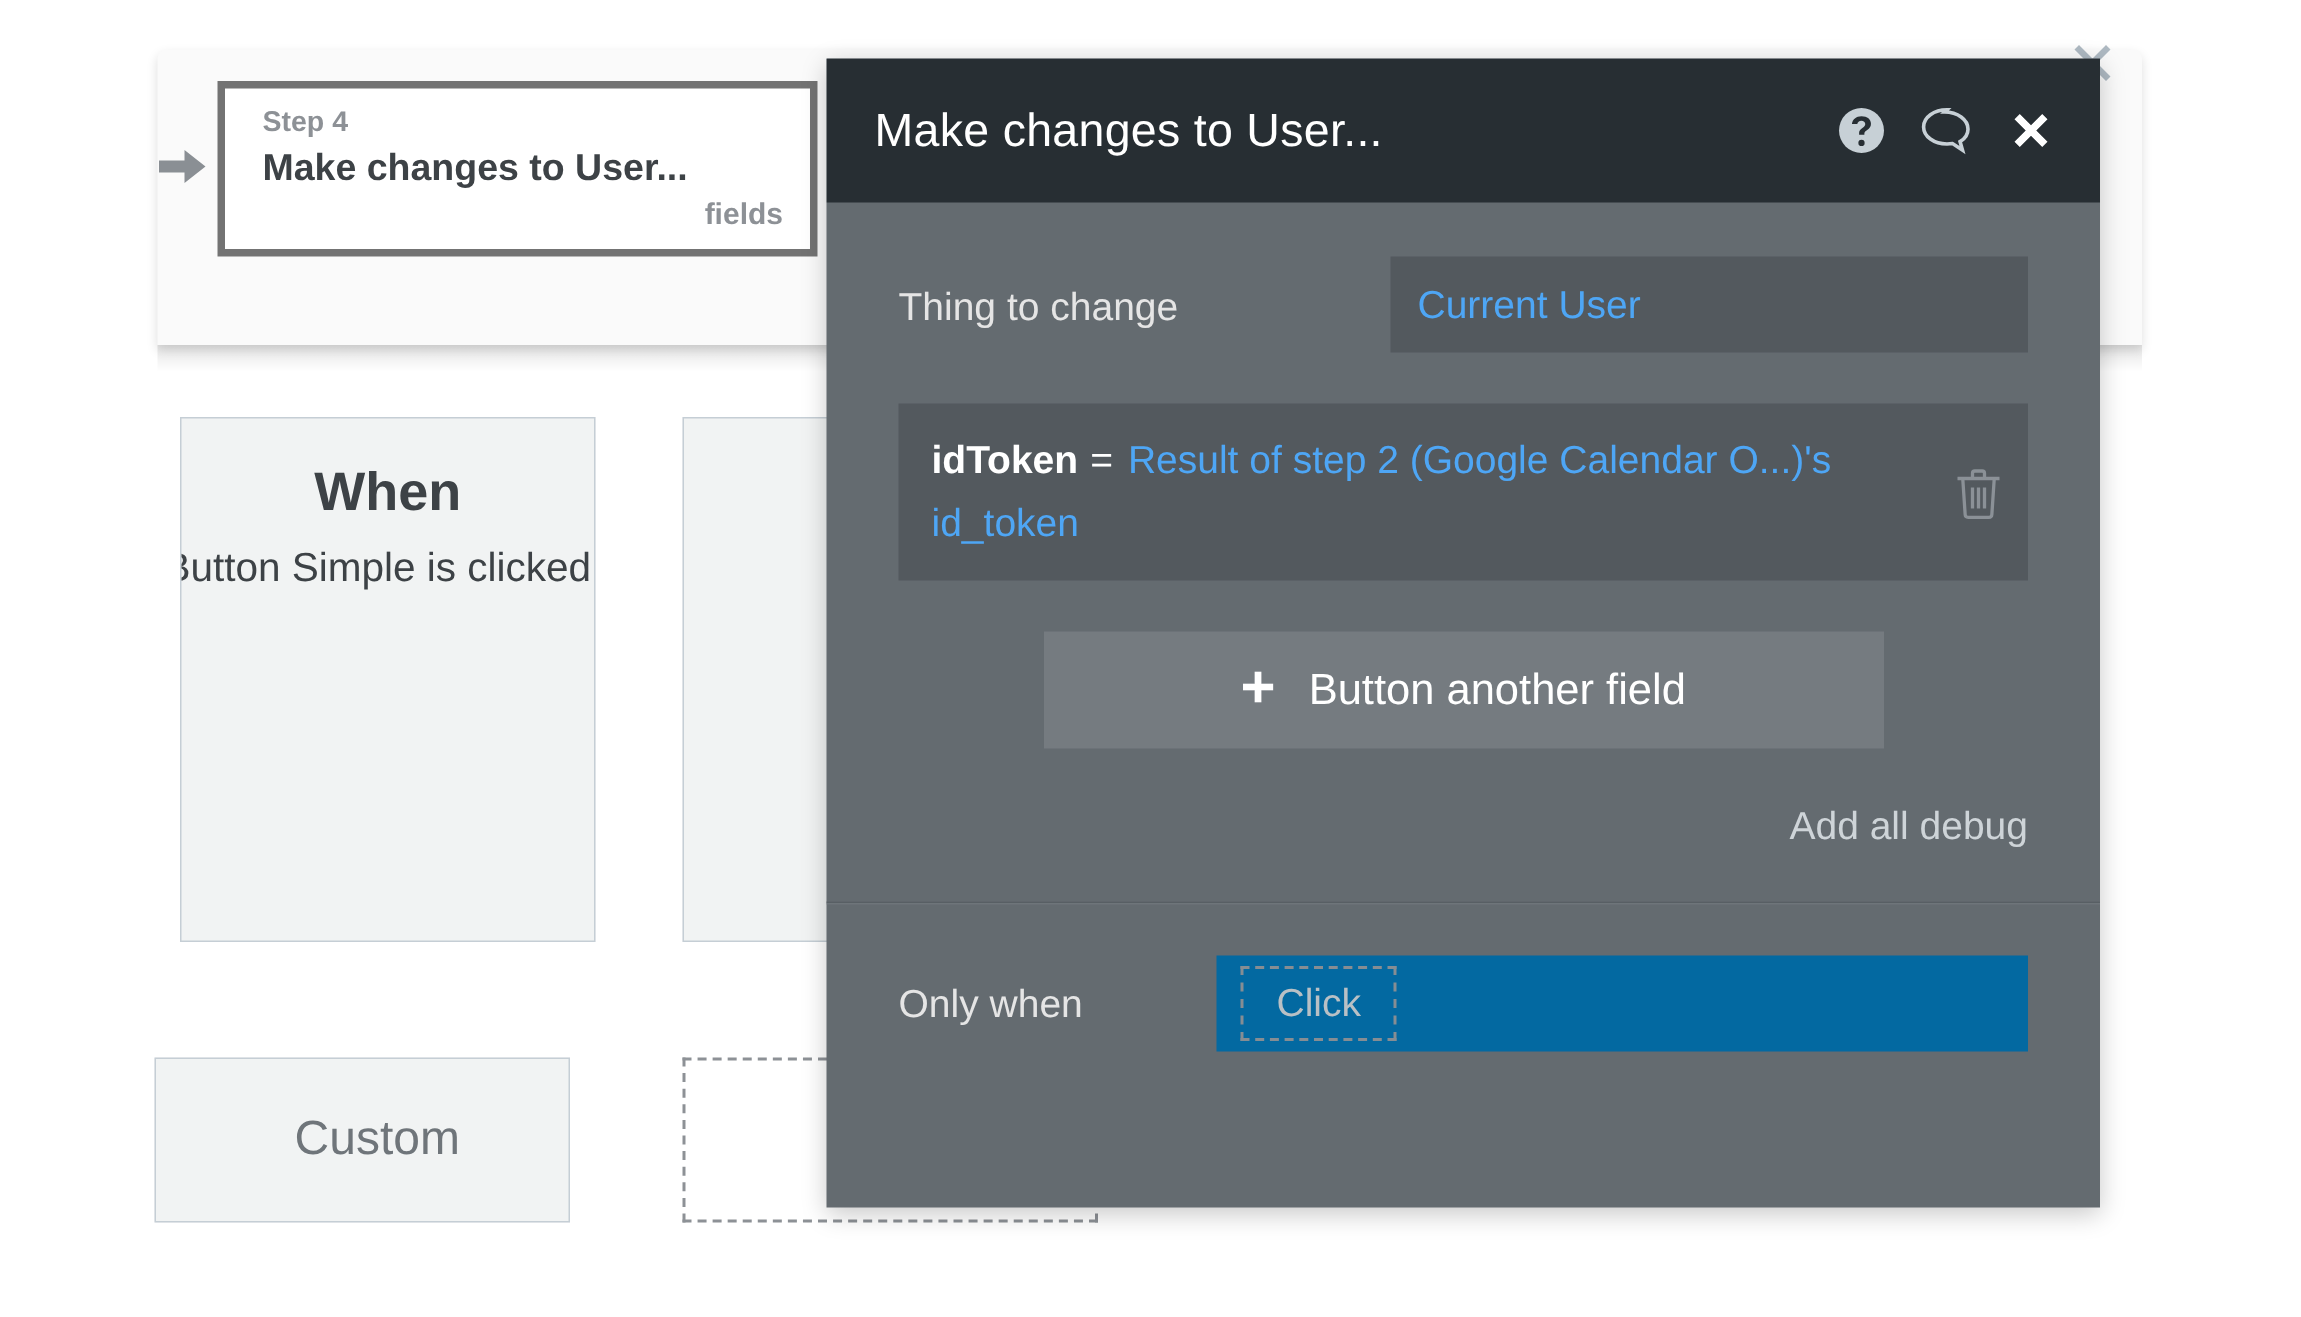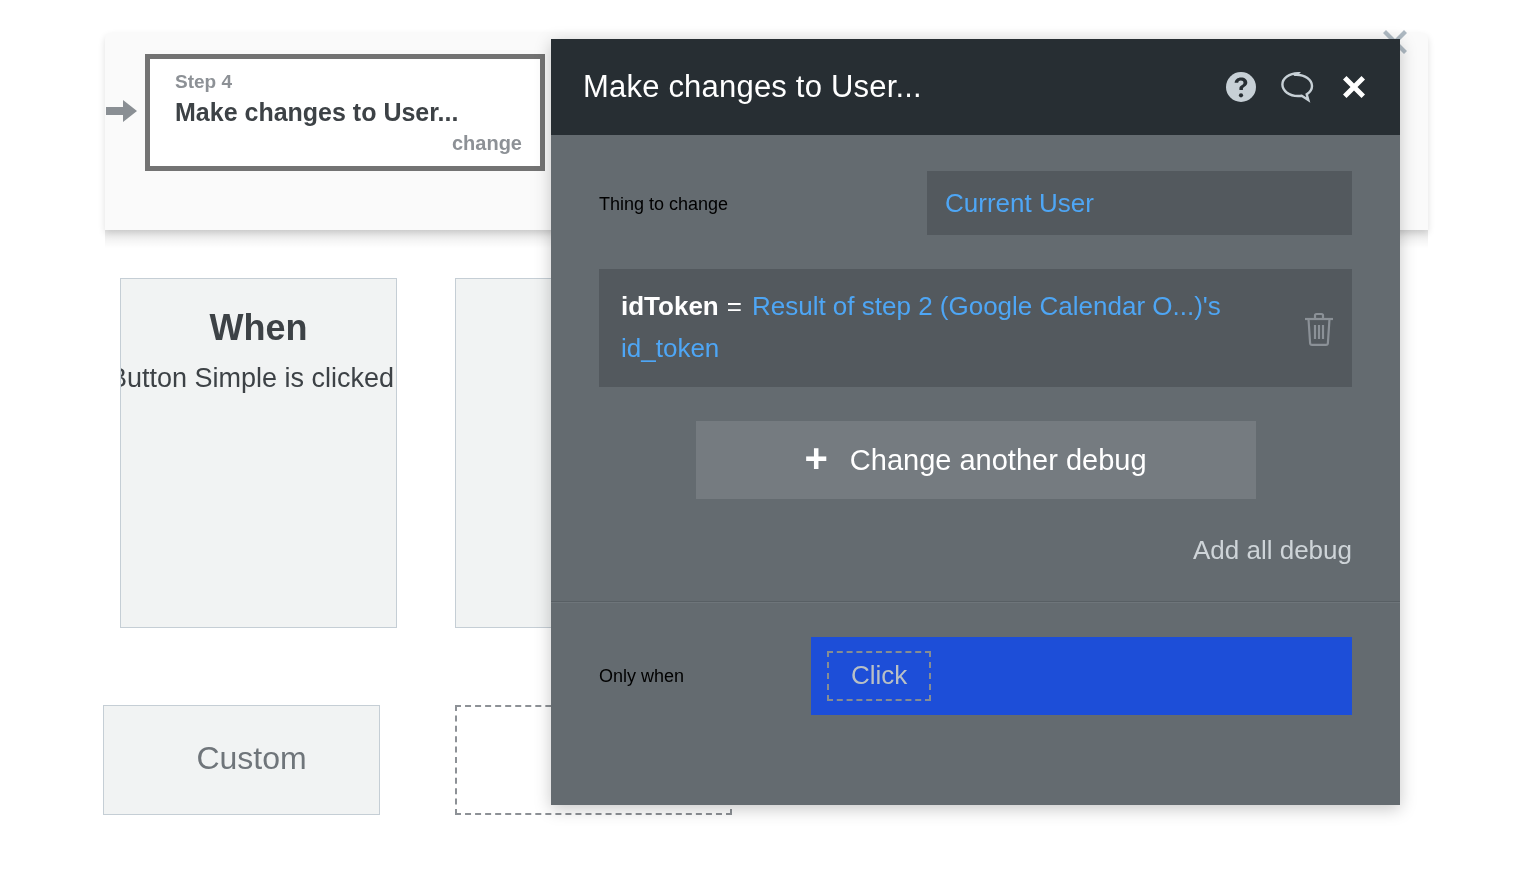--- a/index.html
+++ b/index.html
@@ -199,22 +199,22 @@
     padding: 0;
   }
 
   .section-top { padding: 36px 48px 0 48px; }
 
   .row-thing {
     display: flex;
     align-items: flex-start;
   }
   .lbl {
-    font-size: 18px;
-    color: #000000;
+    font-size: 26px;
+    color: #e5e5e5;
     line-height: 38px;
     white-space: nowrap;
   }
   .lbl.thing { width: 328px; flex: 0 0 328px; padding-top: 14px; }
 
   .input-box {
     background: #53595e;
     height: 64px;
     box-sizing: border-box;
     display: flex;
@@ -301,22 +301,22 @@
   }
 
   .section-bottom { padding: 34px 48px 0 48px; }
 
   .row-only {
     display: flex;
     align-items: center;
   }
   .lbl.only { width: 212px; flex: 0 0 212px; }
   .input-box.only {
-    background: #1d4ed8;
-    height: 78px;
+    background: #0369a1;
+    height: 64px;
     padding: 0 16px;
   }
   .chip-placeholder {
     border: 2px dashed #868d93;
     color: #b9c0c5;
     font-size: 26px;
     line-height: 30px;
     padding: 7px 22px 9px 22px;
     box-sizing: border-box;
   }
@@ -344,21 +344,21 @@
 
   <div class="flow-arrow">
     <svg viewBox="0 0 36 36" aria-hidden="true">
       <path d="M2 14 h17 v-7 l14 11 -14 11 v-7 h-17 z" fill="#8a8f94"></path>
     </svg>
   </div>
 
   <div class="step-card">
     <div class="step-label">Step 4</div>
     <div class="step-title">Make changes to User...</div>
-    <div class="step-delete">change</div>
+    <div class="step-delete">fields</div>
   </div>
 
   <div class="panel-close">
     <svg viewBox="0 0 40 40" aria-hidden="true">
       <path d="M8 11 L11 8 L20 17 L29 8 L32 11 L23 20 L32 29 L29 32 L20 23 L11 32 L8 29 L17 20 Z" fill="#aeb9c2"></path>
     </svg>
   </div>
 
   <div class="wf-card when">
     <div class="wf-when-title">When</div>
@@ -425,21 +425,21 @@
               <path d="M13 15 v14"></path>
               <path d="M17 15 v14"></path>
               <path d="M21 15 v14"></path>
             </g>
           </svg>
         </span>
       </div>
 
       <div class="btn-change">
         <span class="plus">+</span>
-        <span class="txt">Change another debug</span>
+        <span class="txt">Button another field</span>
       </div>
 
       <div class="add-all">Add all debug</div>
     </div>
 
     <div class="divider"></div>
 
     <div class="section-bottom">
       <div class="row-only">
         <div class="lbl only">Only when</div>

